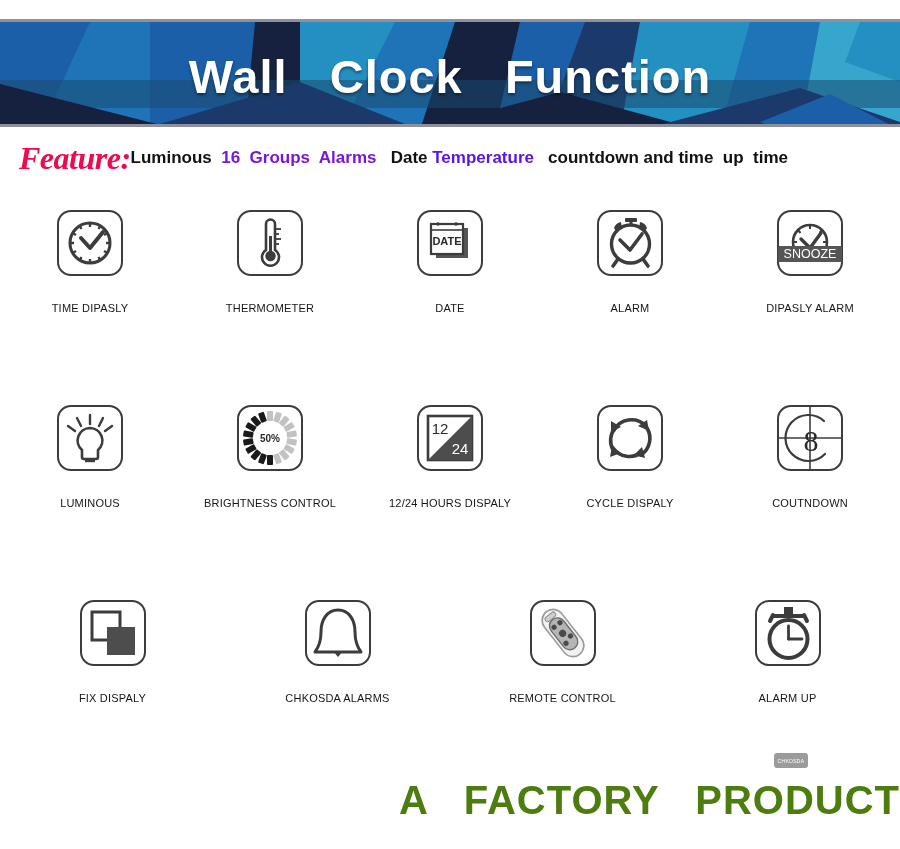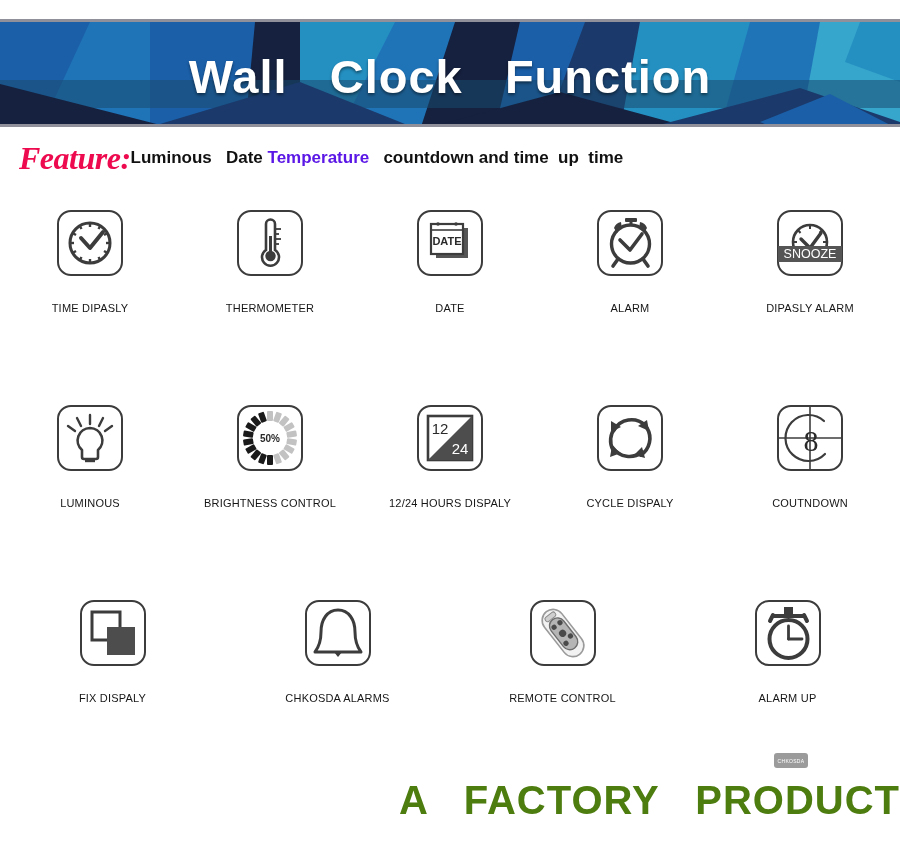--- a/index.html
+++ b/index.html
@@ -177,20 +177,21 @@
     <polygon points="420,108 560,70 700,108" fill="#16213f"></polygon>
     <polygon points="640,108 800,66 900,100 900,108" fill="#1b3a6b"></polygon>
     <polygon points="760,100 830,72 900,108 780,108" fill="#1b5fa8"></polygon>
   </svg>
   <div class="banner-title">Wall   Clock   Function</div>
 </div>
 
 <div class="feature-line">
   <span class="feature-label">Feature:</span>
   <span class="feature-seg">Luminous</span>
+  <span class="feature-seg purple">  16  Groups  Alarms</span>
   <span class="feature-seg">   Date </span>
   <span class="feature-seg violet">Temperature</span>
   <span class="feature-seg">   countdown and time  up  time</span>
 </div>
 
 <div class="grid">
 
   <div class="row">
 
     <div class="cell">

